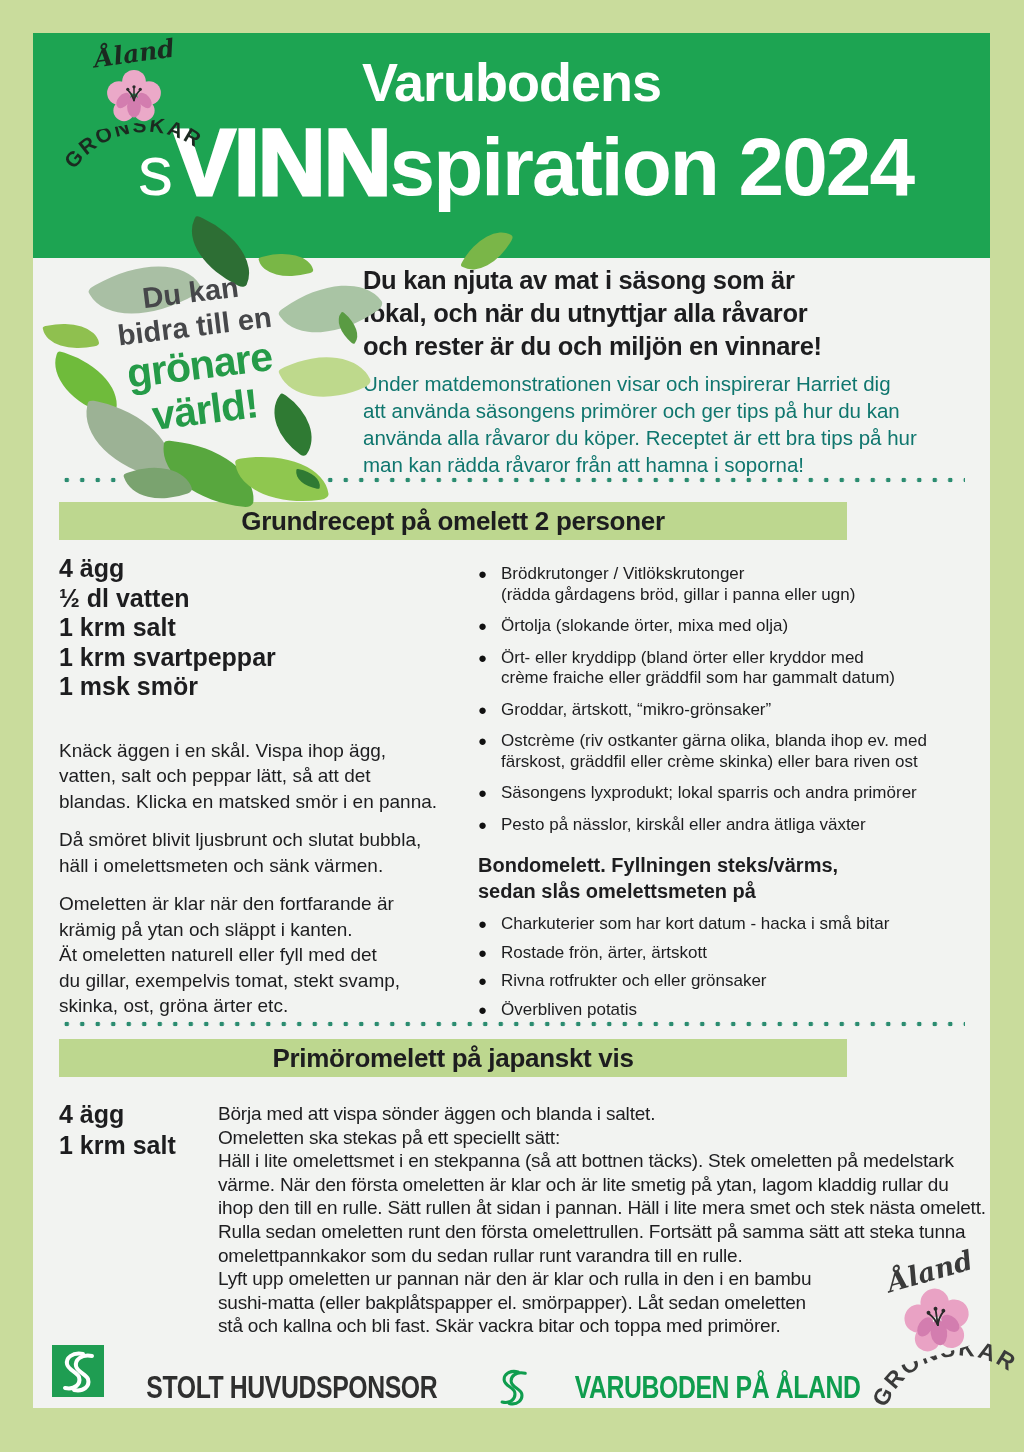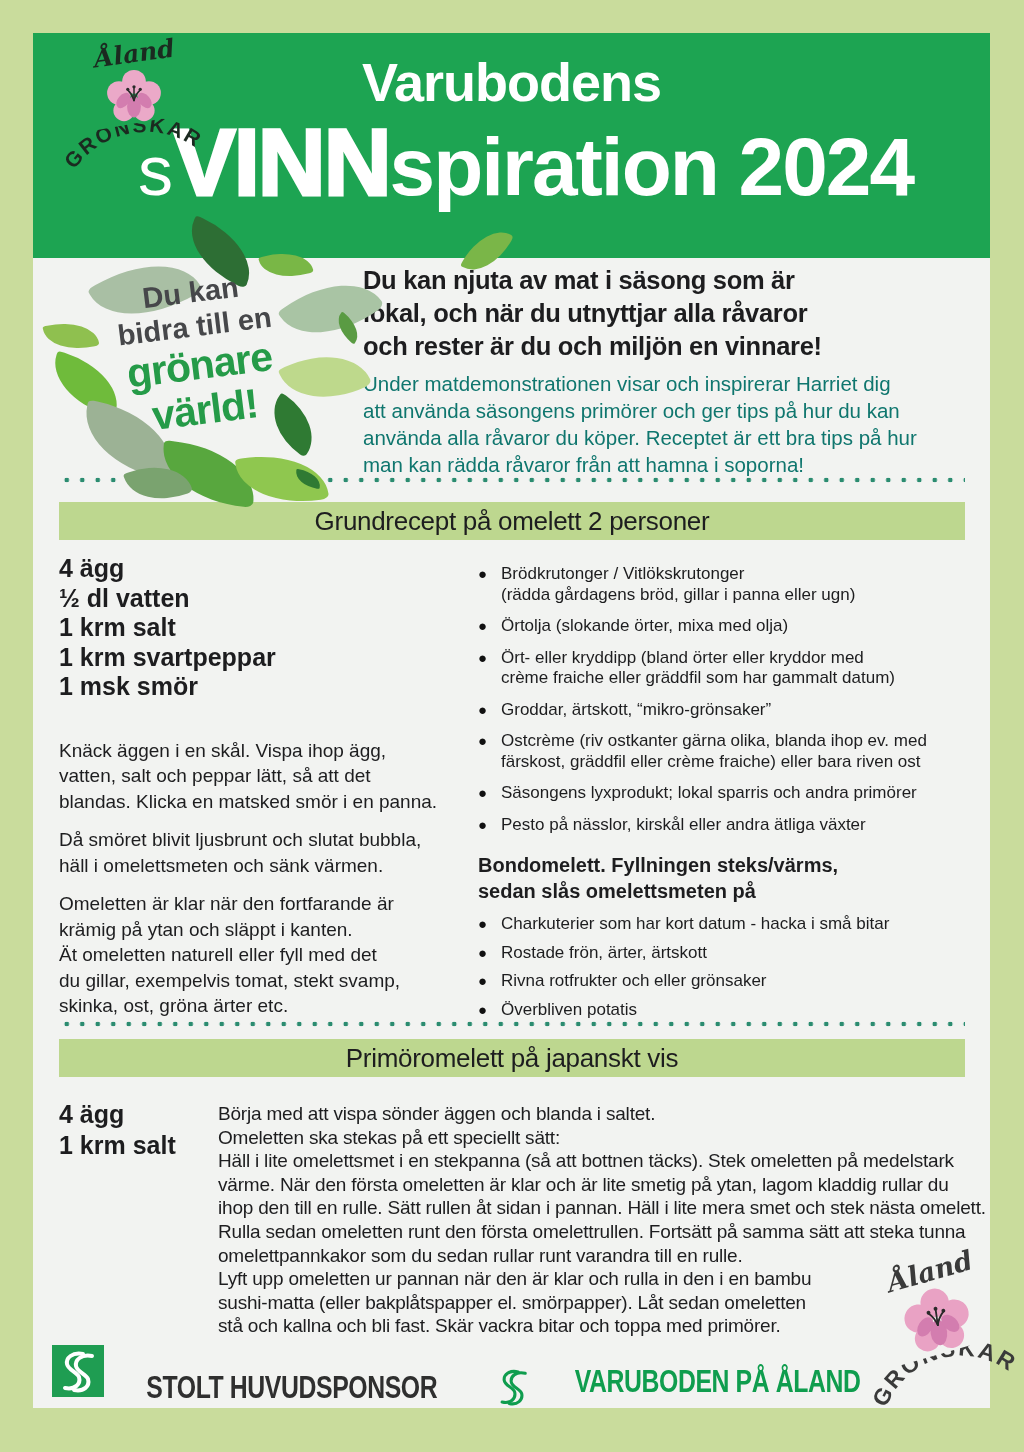--- a/index.html
+++ b/index.html
@@ -42,22 +42,22 @@
          white-space:pre-line;}
   .intro-text{position:absolute;left:330px;top:231px;width:640px;text-align:left;z-index:2;}
   .intro-head{font-size:25.5px;font-weight:700;line-height:33px;white-space:pre-line;letter-spacing:-0.3px;}
   .intro-body{font-size:20.5px;line-height:27px;margin-top:7px;white-space:pre-line;color:#0f766e;}
 
   
   .dotted{position:absolute;left:26px;width:906px;height:6px;background-repeat:repeat-x;
           background-image:radial-gradient(circle,#2b8c70 2.1px,rgba(0,0,0,0) 2.6px);
           background-size:15.5px 6px;}
   .div1{top:444px;} .div2{top:988px;}
-  .band{position:absolute;left:26px;width:906px;height:38px;background:#bdd78f;
-        text-align:center;font-size:26px;font-weight:400;line-height:38px;letter-spacing:-0.3px;}
+  .band{position:absolute;left:26px;width:788px;height:38px;background:#bdd78f;
+        text-align:center;font-size:26px;font-weight:700;line-height:38px;letter-spacing:-0.3px;}
   .band1{top:469px;} .band2{top:1006px;}
 
   
   .col-left{position:absolute;left:26px;top:521px;width:420px;}
   .ingredients{font-size:25px;font-weight:700;line-height:29.5px;}
   .steps{margin-top:36px;font-size:19px;line-height:25.5px;}
   .steps p{margin:0 0 13px 0;white-space:pre-line;}
   .col-right{position:absolute;left:445px;top:521px;width:500px;}
   .sub-head{font-size:21px;font-weight:700;letter-spacing:-0.2px;}
   .bond-head{font-size:20px;font-weight:700;line-height:26px;margin-top:17px;white-space:pre-line;}
@@ -71,21 +71,21 @@
   .r2-ing{position:absolute;left:26px;top:1066px;font-size:25px;font-weight:700;line-height:31px;}
   .r2-body{position:absolute;left:185px;top:1069px;width:768px;font-size:19px;
            line-height:23.6px;white-space:pre-line;letter-spacing:-0.2px;}
 
   
   .sq-logo{position:absolute;left:19px;top:1312px;}
   .footer-row{position:absolute;left:120px;top:1330px;width:700px;height:50px;display:flex;
               align-items:center;justify-content:center;gap:20px;}
   .sponsor{font-size:31px;font-weight:700;color:#2f2f2f;transform:scaleX(0.8);
            letter-spacing:-0.5px;white-space:nowrap;}
-  .vb{display:flex;gap:4px;}
+  .vb{display:flex;align-items:center;gap:4px;}
   .vb-text{font-size:31px;font-weight:700;color:#0f9d4e;transform:scaleX(0.8);
            letter-spacing:-0.5px;white-space:nowrap;}
 </style>
 </head>
 <body>
 
 <div class="page">
   <div class="content">
 
     <div class="header">
@@ -213,21 +213,21 @@
           </li>
 
           <li>
             <span class="bullet">●</span>
             <span class="btxt">Groddar, ärtskott, “mikro-grönsaker”</span>
           </li>
 
           <li>
             <span class="bullet">●</span>
             <span class="btxt">Ostcrème (riv ostkanter gärna olika, blanda ihop ev. med
-färskost, gräddfil eller crème fraiche) eller bara riven ost</span>
+färskost, gräddfil eller crème skinka) eller bara riven ost</span>
           </li>
 
           <li>
             <span class="bullet">●</span>
             <span class="btxt">Säsongens lyxprodukt; lokal sparris och andra primörer</span>
           </li>
 
           <li>
             <span class="bullet">●</span>
             <span class="btxt">Pesto på nässlor, kirskål eller andra ätliga växter</span>

